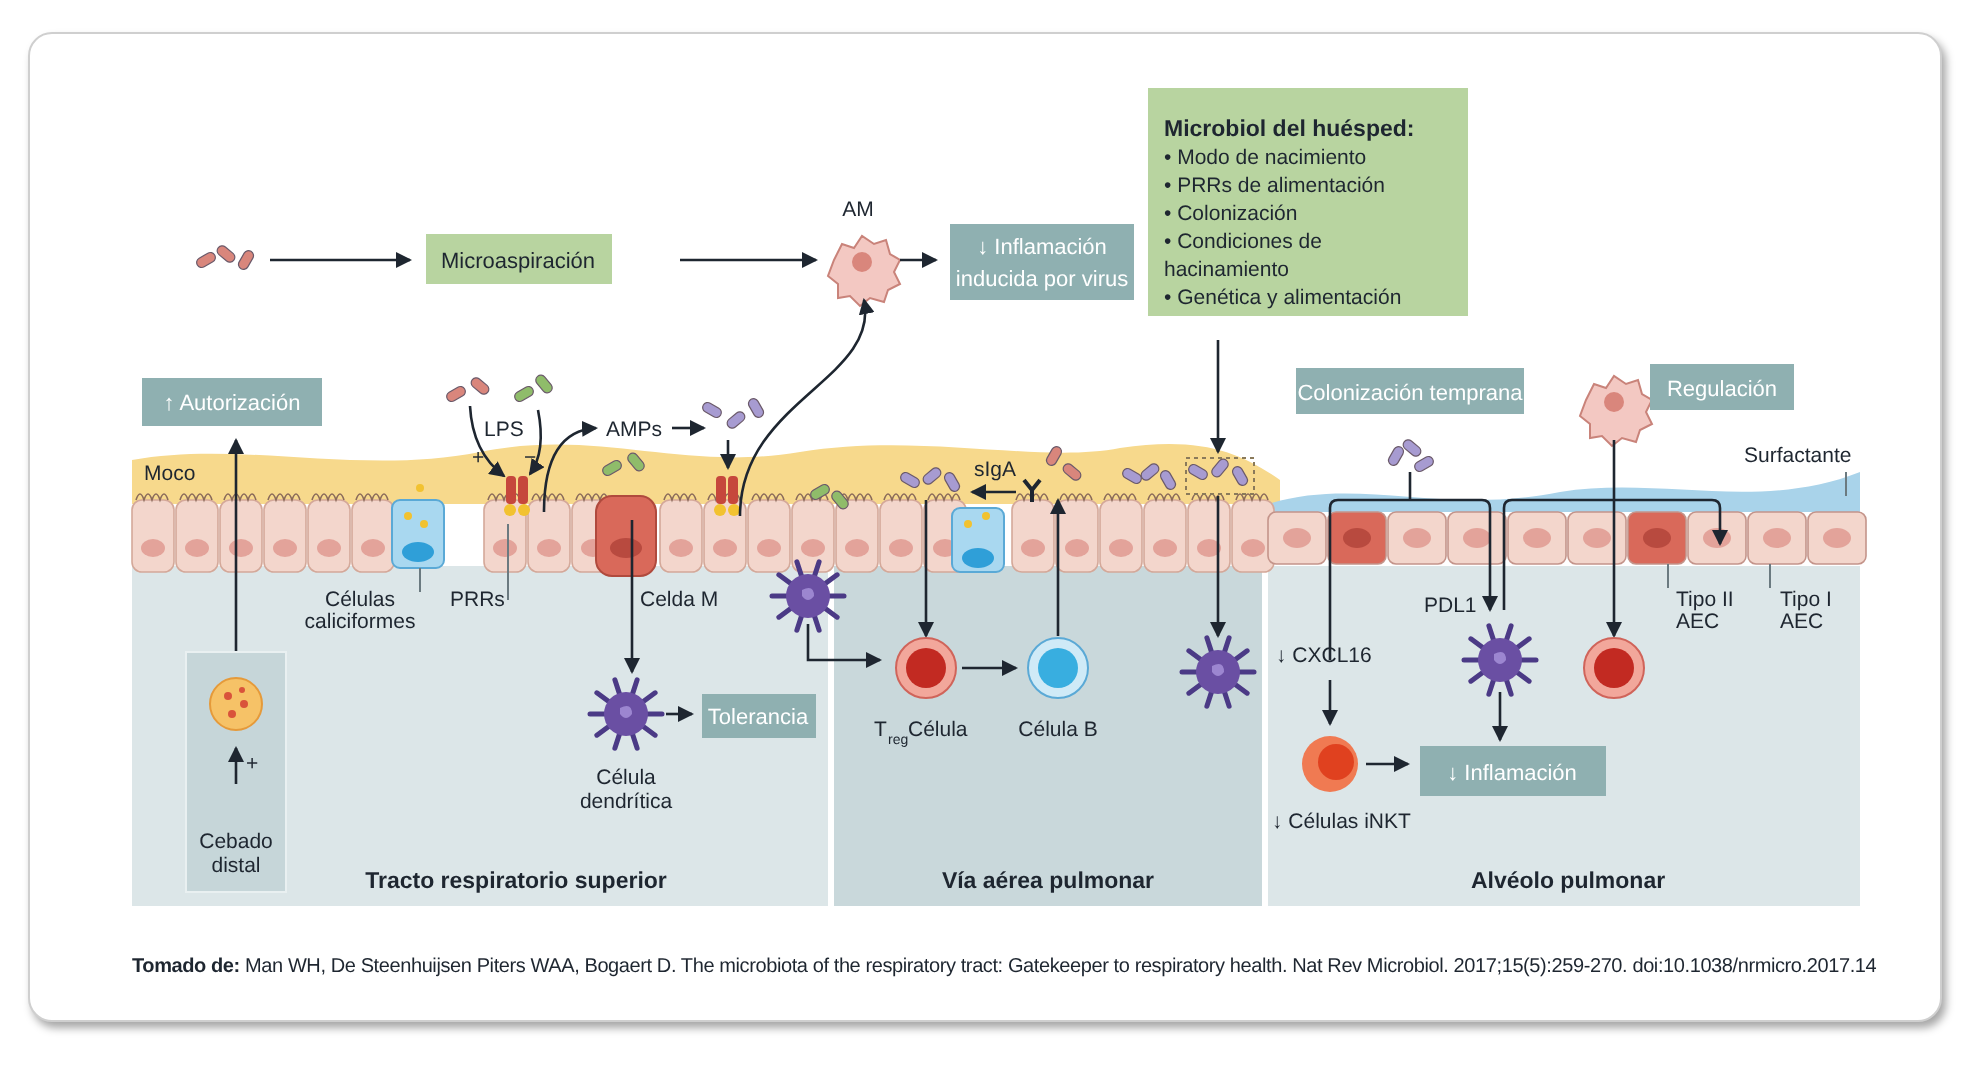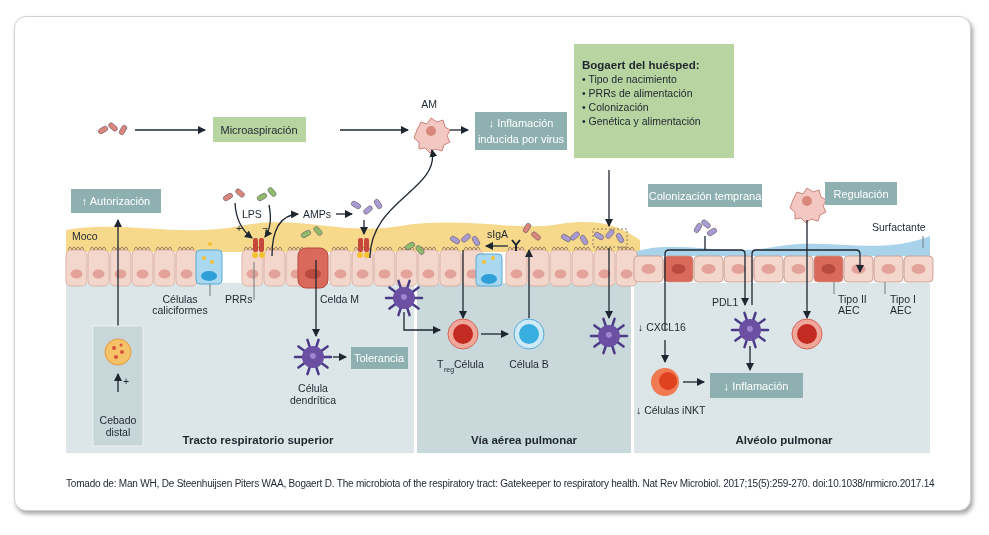--- a/index.html
+++ b/index.html
@@ -6,21 +6,21 @@
   body { width:989px; height:535px; position:relative; overflow:hidden; font-family:"Liberation Sans", sans-serif; }
   .card { position:absolute; left:14px; top:16px; width:955px; height:493px; background:#fff; border:1px solid #cfcfcf; border-radius:12px; box-shadow:2px 3px 4px rgba(0,0,0,0.35); }
   svg#diagram { position:absolute; left:0; top:0; }
   .lbl { font-family:"Liberation Sans", sans-serif; font-size:10.5px; fill:#1e2630; }
   .lblb { font-family:"Liberation Sans", sans-serif; font-size:11.5px; font-weight:bold; fill:#1e2630; }
   .boxtxt { font-family:"Liberation Sans", sans-serif; font-size:11px; fill:#ffffff; }
   .gtxt { font-family:"Liberation Sans", sans-serif; font-size:11px; fill:#1e2630; }
   .hostbox { position:absolute; left:574px; top:44px; width:160px; height:114px; background:#b8d4a0; box-sizing:border-box; padding:14px 8px 0 8px; font-size:10.5px; line-height:14px; color:#1e2630; }
   .hostbox .ttl { font-weight:bold; font-size:11.5px; }
   .footer { position:absolute; left:66px; top:478px; font-size:10px; color:#1e2630; letter-spacing:-0.2px; white-space:nowrap; }
-  .footer b { font-weight:normal;text-align:center; }
+  .footer b { font-weight:bold;text-align:center; }
 </style>
 </head>
 <body>
 
 <div class="card"></div>
 
 <svg id="diagram" width="989" height="535" viewBox="0 0 989 535">
   <defs>
     <marker id="ah" markerWidth="8" markerHeight="8" refX="7" refY="4" orient="auto" markerUnits="userSpaceOnUse">
       <path d="M0,0 L8,4 L0,8 Z" fill="#1e2630"></path>
@@ -438,22 +438,23 @@
   </g>
   <line x1="683" y1="382" x2="704" y2="382" stroke="#1e2630" stroke-width="1.3" marker-end="url(#ah)"></line>
   <line x1="750" y1="346" x2="750" y2="370" stroke="#1e2630" stroke-width="1.3" marker-end="url(#ah)"></line>
   <rect x="710" y="373" width="93" height="25" fill="#8fb0b1"></rect>
   <text x="756" y="390" text-anchor="middle" class="boxtxt">↓ Inflamación</text>
   <text x="636" y="414" class="lbl">↓ Células iNKT</text>
   <text x="784" y="444" text-anchor="middle" class="lblb">Alvéolo pulmonar</text>
 </svg>
 
 <div class="hostbox">
-  <div class="ttl">Bogaert del huésped:</div>
-  <div>• Tipo de nacimiento</div>
+  <div class="ttl">Microbiol del huésped:</div>
+  <div>• Modo de nacimiento</div>
   <div>• PRRs de alimentación</div>
   <div>• Colonización</div>
+  <div>• Condiciones de hacinamiento</div>
   <div>• Genética y alimentación</div>
 </div>
 
 <div class="footer">
   <b>Tomado de:</b><span> Man WH, De Steenhuijsen Piters WAA, Bogaert D. The microbiota of the respiratory tract: Gatekeeper to respiratory health. Nat Rev Microbiol. 2017;15(5):259-270. doi:10.1038/nrmicro.2017.14</span>
 </div>
 
 </body></html>

